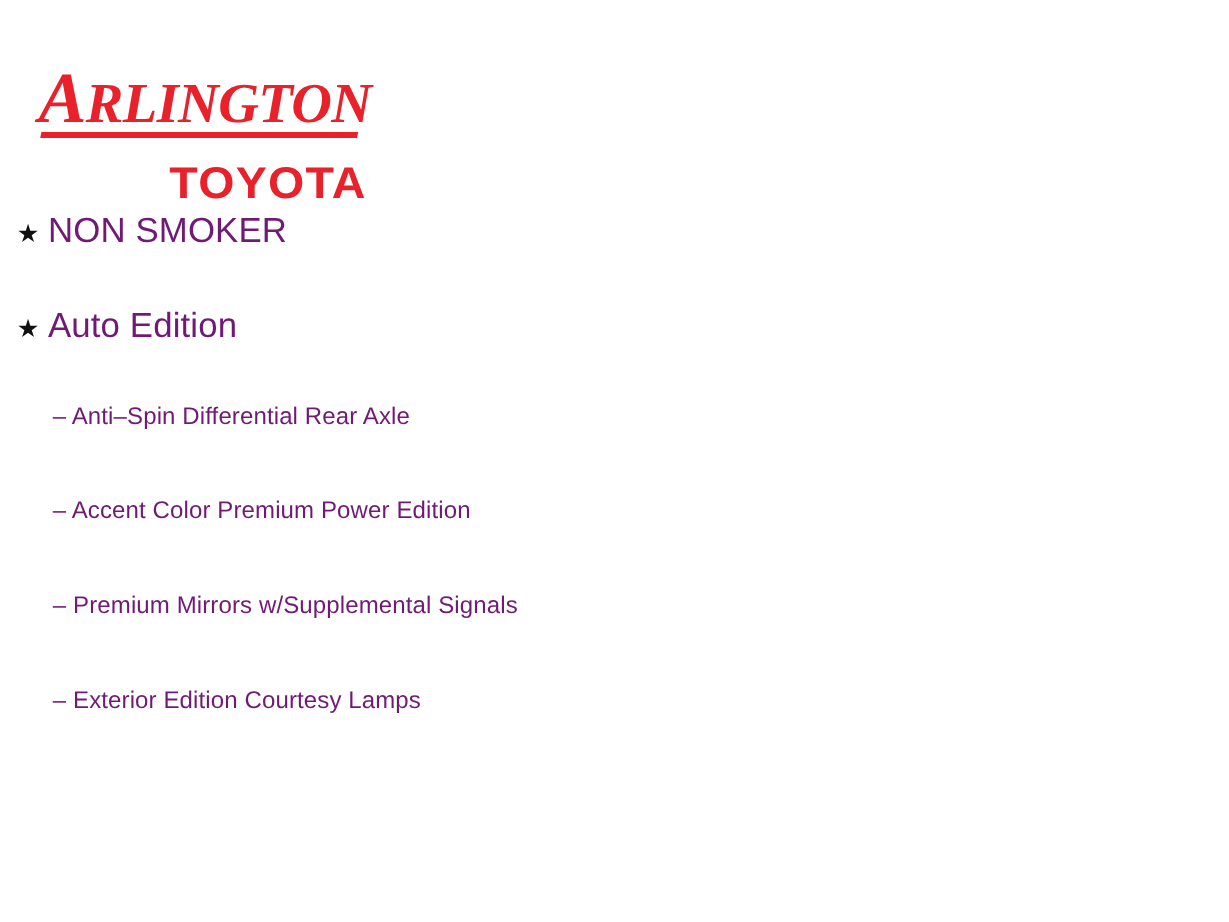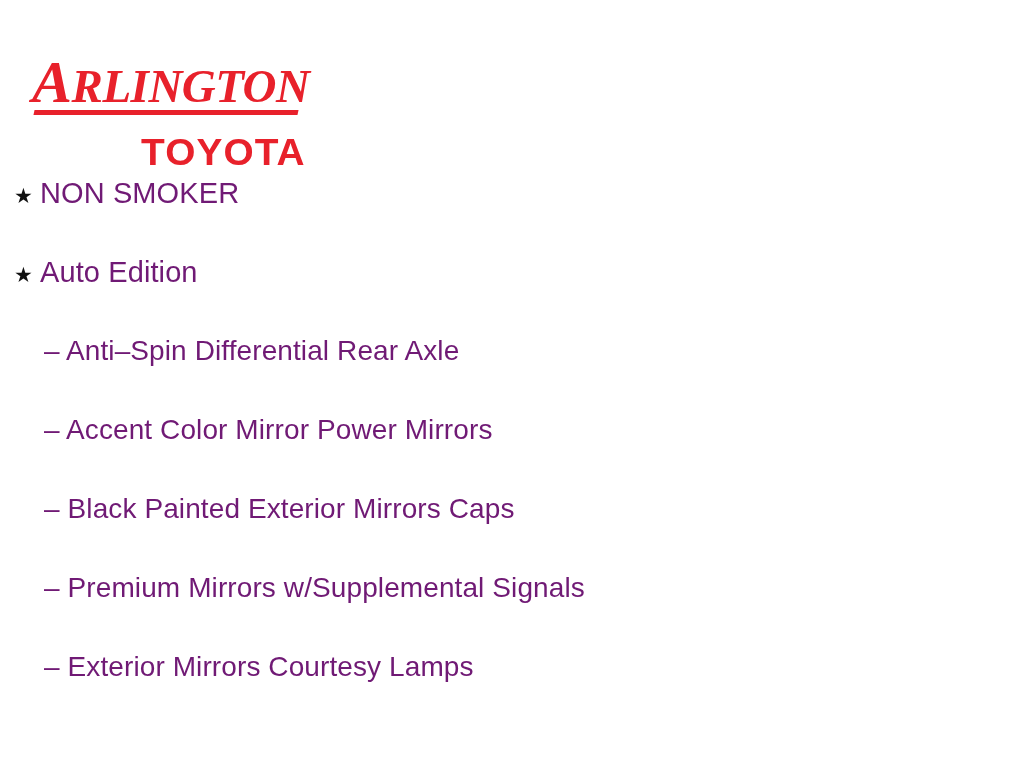--- a/index.html
+++ b/index.html
@@ -104,21 +104,21 @@
     text-align: left;
   }
   .feature-text {
     font-size: 29px;
     line-height: 1.1;
     color: #701a75;
     letter-spacing: 0.1px;
     white-space: nowrap;
   }
   .feature-row.dash .feature-text {
-    font-size: 28px;
+    font-size: 20px;
   }
 </style>
 </head>
 <body>
 
 <div class="page">
 
   <div class="logo-block">
     <div class="logo-word logo-arlington"><span class="cap">A</span><span>RLINGTON</span></div>
     <div class="logo-underline"></div>
@@ -138,29 +138,26 @@
       <span class="star-icon">★</span>
       <span class="feature-text">Auto Edition</span>
     </div>
 
     <div class="feature-row dash">
       <span class="feature-text">– Anti–Spin Differential Rear Axle</span>
     </div>
 
 
     <div class="feature-row dash">
-      <span class="feature-text">– Accent Color Mirror Power Mirrors</span>
+      <span class="feature-text">– Accent Color Premium Power Edition</span>
     </div>
 
-    <div class="feature-row dash">
-      <span class="feature-text">– Black Painted Exterior Mirrors Caps</span>
-    </div>
 
     <div class="feature-row dash">
       <span class="feature-text">– Premium Mirrors w/Supplemental Signals</span>
     </div>
 
     <div class="feature-row dash">
-      <span class="feature-text">– Exterior Mirrors Courtesy Lamps</span>
+      <span class="feature-text">– Exterior Edition Courtesy Lamps</span>
     </div>
 
   </div>
 </div>
 
 </body></html>

